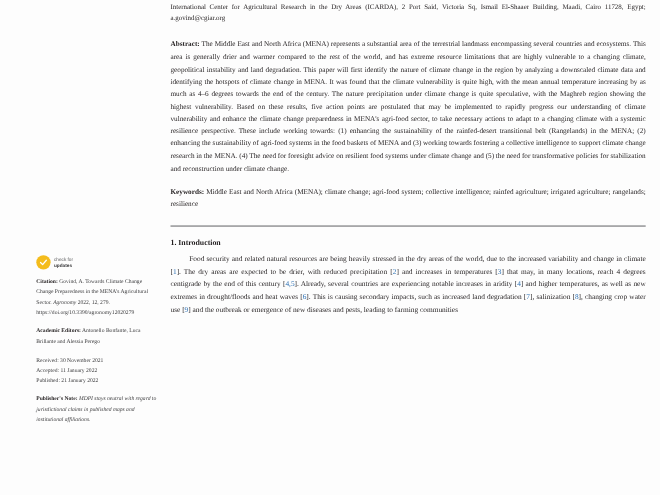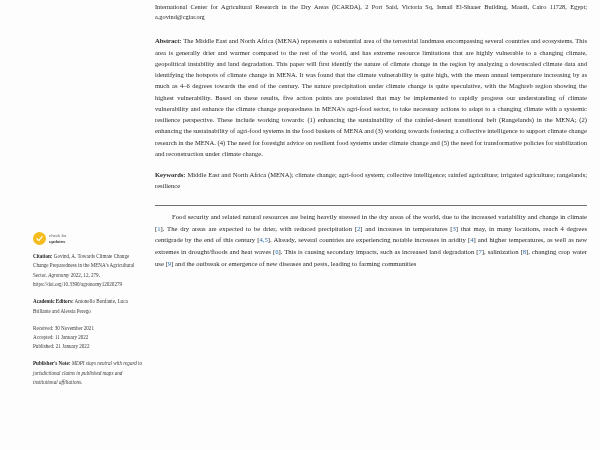--- a/index.html
+++ b/index.html
@@ -182,18 +182,19 @@
       <span>The Middle East and North Africa (MENA) represents a substantial area of the terrestrial landmass encompassing several countries and ecosystems. This area is generally drier and warmer compared to the rest of the world, and has extreme resource limitations that are highly vulnerable to a changing climate, geopolitical instability and land degradation. This paper will first identify the nature of climate change in the region by analyzing a downscaled climate data and identifying the hotspots of climate change in MENA. It was found that the climate vulnerability is quite high, with the mean annual temperature increasing by as much as 4–6 degrees towards the end of the century. The nature precipitation under climate change is quite speculative, with the Maghreb region showing the highest vulnerability. Based on these results, five action points are postulated that may be implemented to rapidly progress our understanding of climate vulnerability and enhance the climate change preparedness in MENA's agri-food sector, to take necessary actions to adapt to a changing climate with a systemic resilience perspective. These include working towards: (1) enhancing the sustainability of the rainfed-desert transitional belt (Rangelands) in the MENA; (2) enhancing the sustainability of agri-food systems in the food baskets of MENA and (3) working towards fostering a collective intelligence to support climate change research in the MENA. (4) The need for foresight advice on resilient food systems under climate change and (5) the need for transformative policies for stabilization and reconstruction under climate change.</span>
     </div>
 
     <div class="keywords">
       <b>Keywords:</b>
       <span>Middle East and North Africa (MENA); climate change; agri-food system; collective intelligence; rainfed agriculture; irrigated agriculture; rangelands; resilience</span>
     </div>
 
     <div class="rule"></div>
 
+    <div class="section-title">1. Introduction</div>
 
     <div class="body-text" id="intro-paragraph">Food security and related natural resources are being heavily stressed in the dry areas of the world, due to the increased variability and change in climate [<span class="ref">1</span>]. The dry areas are expected to be drier, with reduced precipitation [<span class="ref">2</span>] and increases in temperatures [<span class="ref">3</span>] that may, in many locations, reach 4 degrees centigrade by the end of this century [<span class="ref">4,5</span>]. Already, several countries are experiencing notable increases in aridity [<span class="ref">4</span>] and higher temperatures, as well as new extremes in drought/floods and heat waves [<span class="ref">6</span>]. This is causing secondary impacts, such as increased land degradation [<span class="ref">7</span>], salinization [<span class="ref">8</span>], changing crop water use [<span class="ref">9</span>] and the outbreak or emergence of new diseases and pests, leading to farming communities</div>
 
   </div>
 
 </div>
 
 </body></html>

